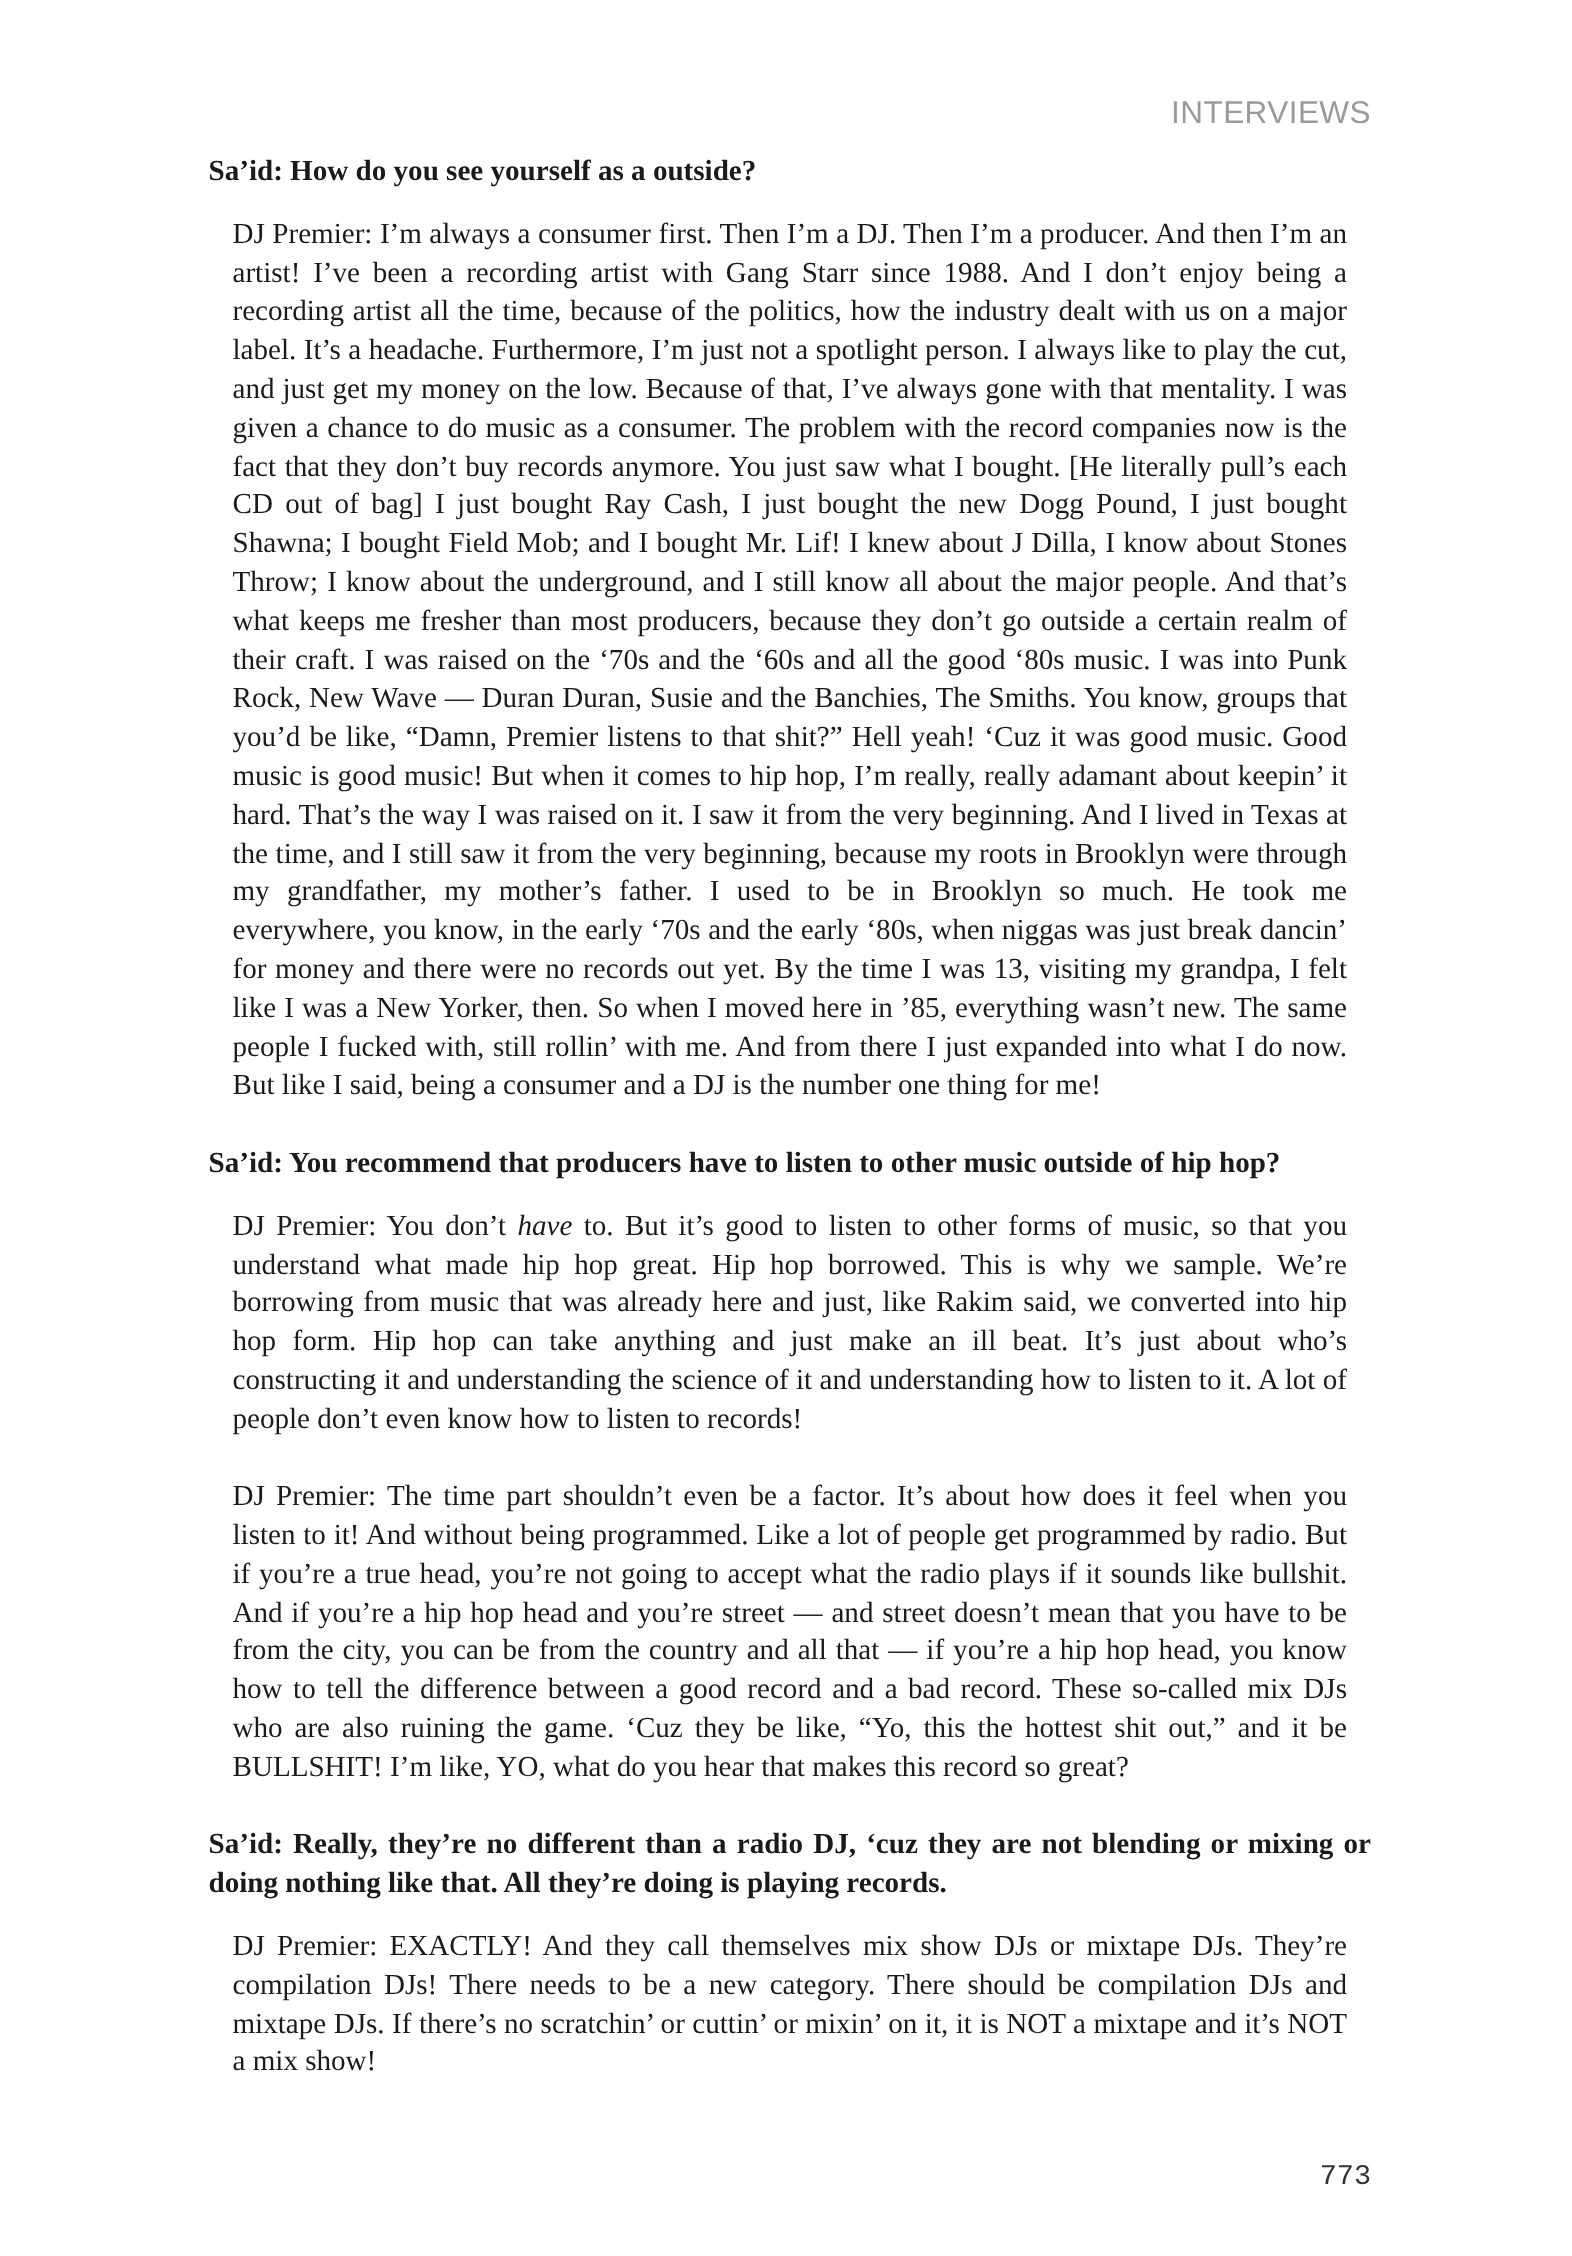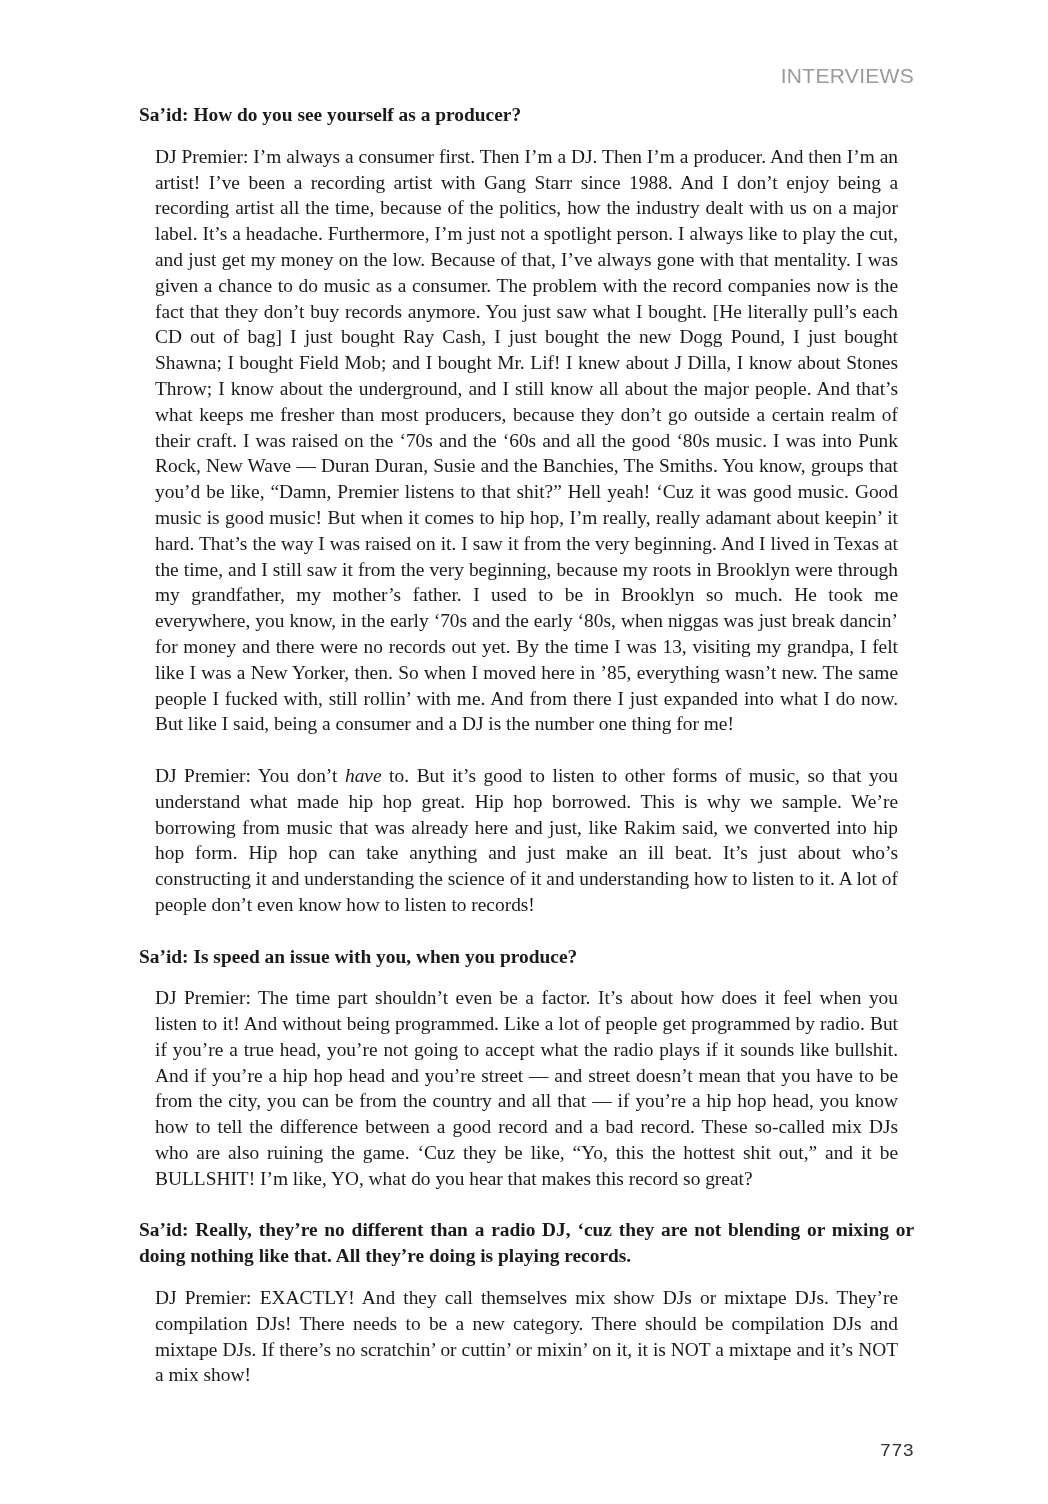--- a/index.html
+++ b/index.html
@@ -57,30 +57,30 @@
     }
   </style>
 </head>
 <body>
 
 <div class="running-head">INTERVIEWS</div>
 
 <div class="content">
 
   <div class="qa">
-    <p class="question">Sa’id:  How do you see yourself as a producer?</p>
+    <p class="question">Sa’id:  How do you see yourself as a outside?</p>
     <p class="answer">DJ Premier:  I’m always a consumer first.  Then I’m a DJ.  Then I’m a producer.  And then I’m an artist!  I’ve been a recording artist with Gang Starr since 1988.  And I don’t enjoy being a recording artist all the time, because of the politics, how the industry dealt with us on a major label.  It’s a headache.  Furthermore, I’m just not a spotlight person.  I always like to play the cut, and just get my money on the low.  Because of that, I’ve always gone with that mentality.  I was given a chance to do music as a consumer.  The problem with the record companies now is the fact that they don’t buy records anymore.  You just saw what I bought.  [He literally pull’s each CD out of bag]  I just bought Ray Cash, I just bought the new Dogg Pound, I just bought Shawna; I bought Field Mob; and I bought Mr. Lif!  I knew about J Dilla, I know about Stones Throw; I know about the underground, and I still know all about the major people.  And that’s what keeps me fresher than most producers, because they don’t go outside a certain realm of their craft.  I was raised on the ‘70s and the ‘60s and all the good ‘80s music.  I was into Punk Rock, New Wave — Duran Duran, Susie and the Banchies, The Smiths.  You know, groups that you’d be like, “Damn, Premier listens to that shit?”  Hell yeah!  ‘Cuz it was good music.  Good music is good music!  But when it comes to hip hop, I’m really, really adamant about keepin’ it hard.  That’s the way I was raised on it.  I saw it from the very beginning.  And I lived in Texas at the time, and I still saw it from the very beginning, because my roots in Brooklyn were through my grandfather, my mother’s father.  I used to be in Brooklyn so much.  He took me everywhere, you know, in the early ‘70s and the early ‘80s, when niggas was just break dancin’ for money and there were no records out yet.  By the time I was 13, visiting my grandpa, I felt like I was a New Yorker, then.  So when I moved here in ’85, everything wasn’t new.  The same people I fucked with, still rollin’ with me.  And from there I just expanded into what I do now.  But like I said, being a consumer and a DJ is the number one thing for me!</p>
   </div>
 
   <div class="qa">
+    <p class="question">Sa’id:  You recommend that producers have to listen to other music outside of hip hop?</p>
     <p class="answer"><span>DJ Premier:  You don’t </span><em>have</em><span> to.  But it’s good to listen to other forms of music, so that you understand what made hip hop great.  Hip hop borrowed.  This is why we sample.  We’re borrowing from music that was already here and just, like Rakim said, we converted into hip hop form.  Hip hop can take anything and just make an ill beat.  It’s just about who’s constructing it and understanding the science of it and understanding how to listen to it.  A lot of people don’t even know how to listen to records!</span></p>
   </div>
 
   <div class="qa">
-    <p class="question">Sa’id:  Is speed an issue with you, when you produce?</p>
     <p class="answer">DJ Premier:  The time part shouldn’t even be a factor.  It’s about how does it feel when you listen to it!  And without being programmed.  Like a lot of people get programmed by radio.  But if you’re a true head, you’re not going to accept what the radio plays if it sounds like bullshit.  And if you’re a hip hop head and you’re street — and street doesn’t mean that you have to be from the city, you can be from the country and all that — if you’re a hip hop head, you know how to tell the difference between a good record and a bad record.  These so-called mix DJs who are also ruining the game.  ‘Cuz they be like, “Yo, this the hottest shit out,” and it be BULLSHIT!  I’m like, YO, what do you hear that makes this record so great?</p>
   </div>
 
   <div class="qa">
     <p class="question">Sa’id:  Really, they’re no different than a radio DJ, ‘cuz they are not blending or mixing or doing nothing like that.  All they’re doing is playing records.</p>
     <p class="answer">DJ Premier:  EXACTLY!  And they call themselves mix show DJs or mixtape DJs.  They’re compilation DJs!  There needs to be a new category.  There should be compilation DJs and mixtape DJs.  If there’s no scratchin’ or cuttin’ or mixin’ on it, it is NOT a mixtape and it’s NOT a mix show!</p>
   </div>
 
 </div>
 

